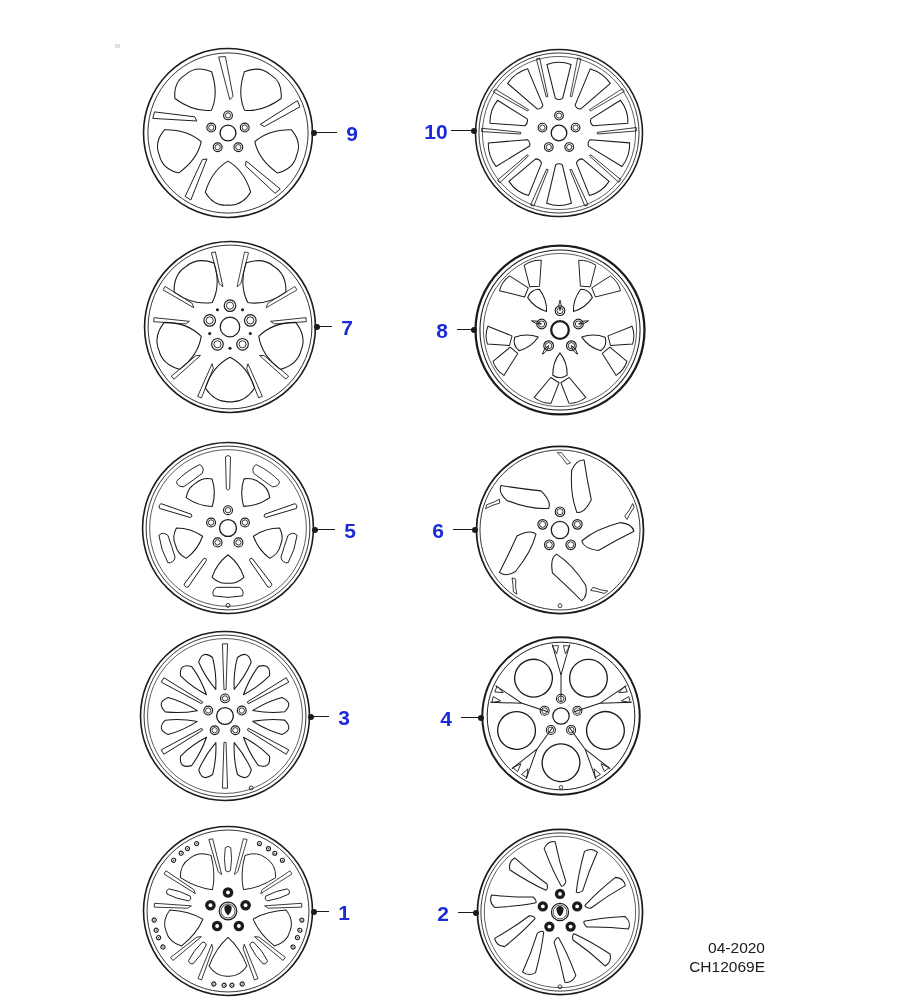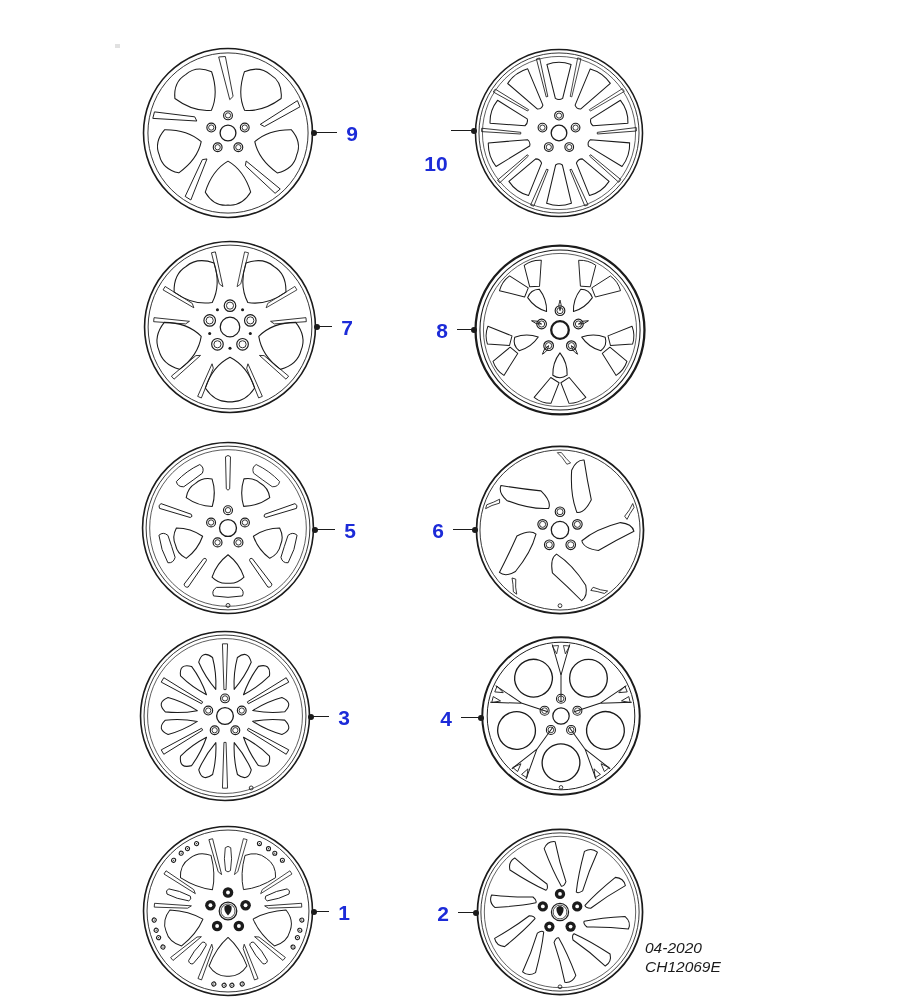--- a/index.html
+++ b/index.html
@@ -22,22 +22,22 @@
     cursor:pointer;
     user-select:none;
   }
   .leader{position:absolute;height:0;border-top:1.6px solid #1b1b1b;}
   .leader-dot{
     position:absolute;width:6px;height:6px;border-radius:50%;
     background:#1b1b1b;transform:translate(-50%,-50%);
   }
   .footer{
     position:absolute;left:645px;top:938px;width:120px;
-    text-align:left;color:#1a1a1a;
-    font-size:15.5px;line-height:19px;font-style:italic;
+    text-align:right;color:#1a1a1a;
+    font-size:15.5px;line-height:19px;
   }
   .corner-mark{
     position:absolute;left:115px;top:44px;width:5px;height:4px;
     background:#c9c9c9;opacity:.55;
   }
 </style>
 </head>
 <body>
 
 <div class="canvas" id="canvas">
@@ -125,21 +125,21 @@
           <circle cx="111.75570504584947" cy="116.18033988749895" r="5" fill="none" stroke="#1b1b1b" stroke-width="1.3"></circle>
           <circle cx="111.75570504584947" cy="116.18033988749895" r="3" fill="none" stroke="#1b1b1b" stroke-width="1"></circle>
           <circle cx="88.24429495415055" cy="116.18033988749895" r="5" fill="none" stroke="#1b1b1b" stroke-width="1.3"></circle>
           <circle cx="88.24429495415055" cy="116.18033988749895" r="3" fill="none" stroke="#1b1b1b" stroke-width="1"></circle>
           <circle cx="80.97886967409693" cy="93.81966011250104" r="5" fill="none" stroke="#1b1b1b" stroke-width="1.3"></circle>
           <circle cx="80.97886967409693" cy="93.81966011250104" r="3" fill="none" stroke="#1b1b1b" stroke-width="1"></circle>
         </svg>
       </div>
       <div class="leader" style="left: 451px; top: 130px; width: 23px;"></div>
       <div class="leader-dot" style="left: 474px; top: 131px;"></div>
-      <div class="callout" style="left: 436px; top: 131px; color: rgb(28, 43, 216); margin-top: 32px;">10</div>
+      <div class="callout" style="left: 436px; top: 131px; color: rgb(28, 43, 216);">10</div>
       <div class="wheel" style="left: 141px; top: 238px;">
         <svg viewBox="0 0 200 200" width="178" height="178">
           <circle cx="100" cy="100" r="96" fill="none" stroke="#1b1b1b" stroke-width="1.8"></circle>
           <circle cx="100" cy="100" r="92" fill="none" stroke="#1b1b1b" stroke-width="1"></circle>
           <g transform="rotate(0 100 100)">
             <path d="M 120.0 72.5 Q 110.0 53.0 117.9 28.2 Q 136.8 21.2 149.4 32.0 Q 163.6 40.7 162.8 60.8 Q 141.6 76.0 120.0 72.5 Z" fill="none" stroke="#1b1b1b" stroke-width="1.2" stroke-linejoin="round"></path>
             <path d="M 108.0 54.7 L 116.4 15.6 L 120.8 16.6 L 112.1 51.5 Z" fill="none" stroke="#1b1b1b" stroke-width="0.9" stroke-linejoin="round"></path>
             <path d="M 140.6 78.4 L 175.2 58.3 L 172.9 54.4 L 142.4 73.5 Z" fill="none" stroke="#1b1b1b" stroke-width="0.9" stroke-linejoin="round"></path>
           </g>
           <g transform="rotate(72 100 100)">

